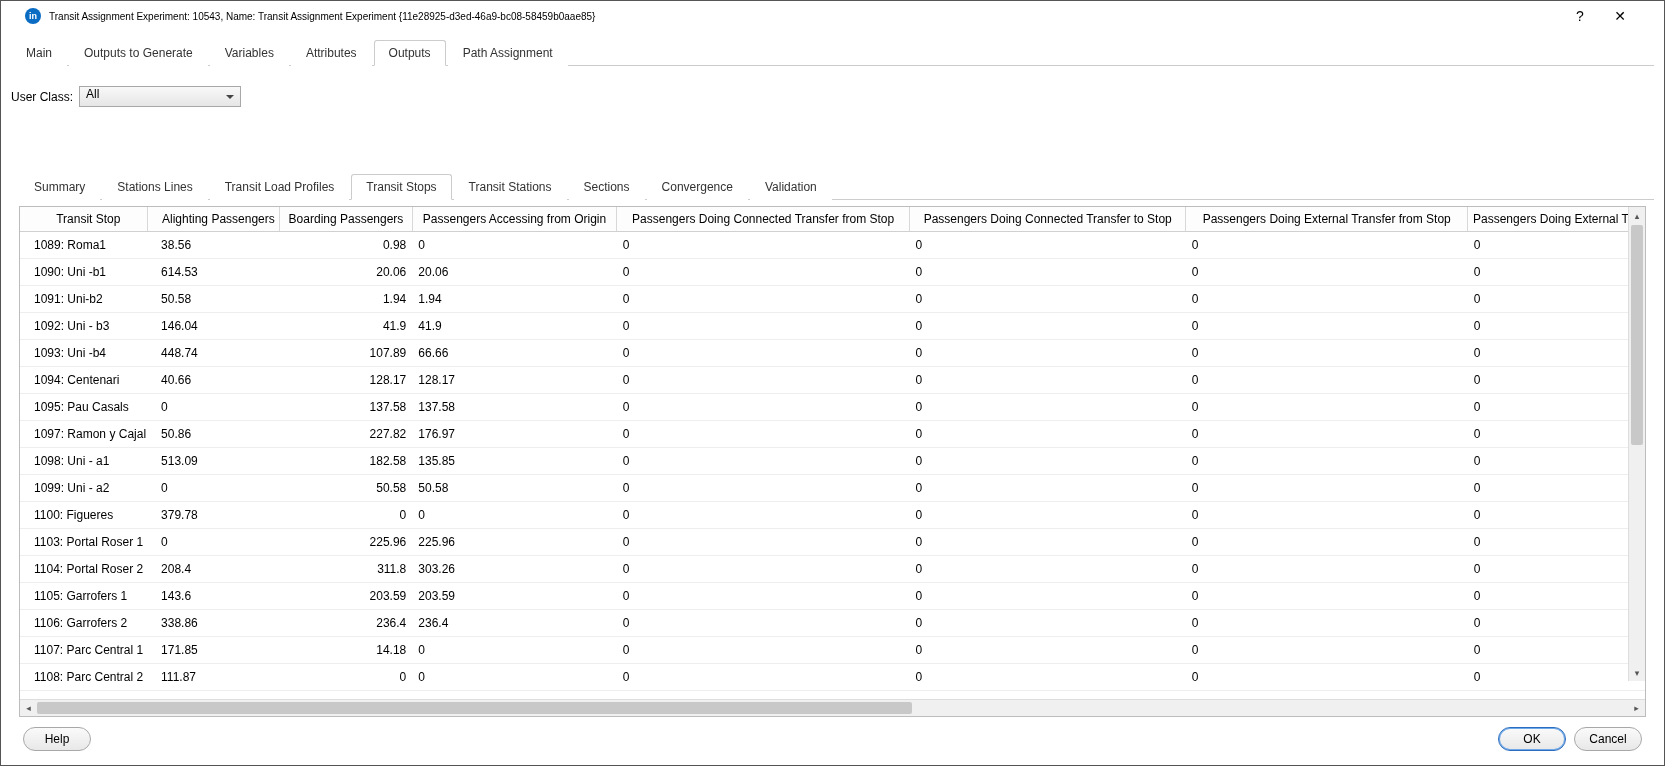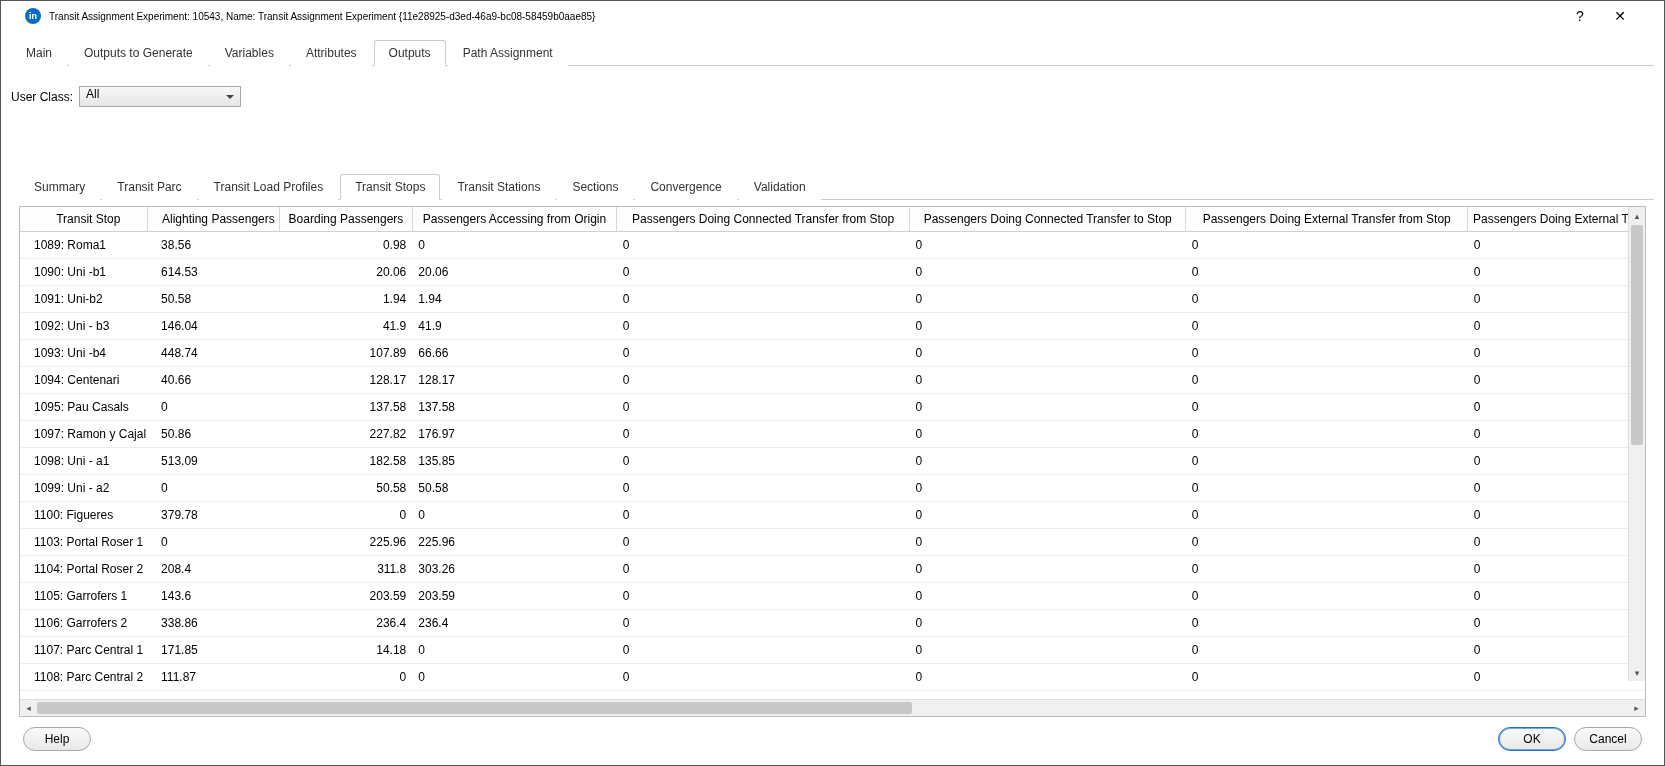--- a/index.html
+++ b/index.html
@@ -268,21 +268,21 @@
 
     <div class="user-class-row">
       <span>User Class:</span>
       <div class="select-wrap">
         <span>All</span>
       </div>
     </div>
 
     <div class="subtab-row" id="sub-tabs">
         <div class="tab">Summary</div>
-        <div class="tab">Transit Parc</div>
+        <div class="tab">Stations Lines</div>
         <div class="tab">Transit Load Profiles</div>
         <div class="tab active">Transit Stops</div>
         <div class="tab">Transit Stations</div>
         <div class="tab">Sections</div>
         <div class="tab">Convergence</div>
         <div class="tab">Validation</div>
       </div>
 
     <div class="table-container">
       <div class="table-scroll">

